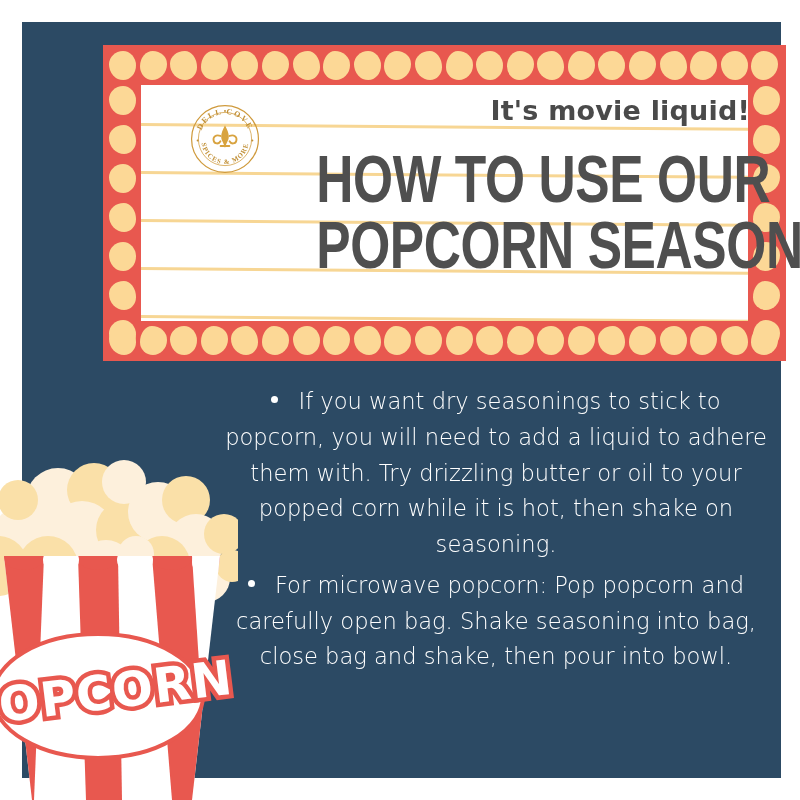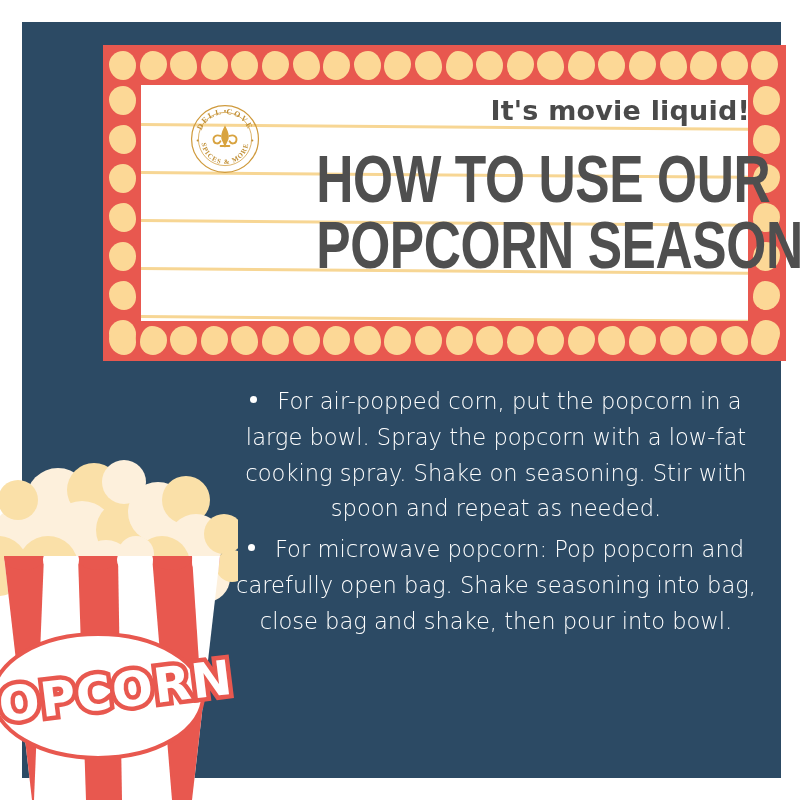--- a/index.html
+++ b/index.html
@@ -259,21 +259,21 @@
     </div>
 
     <div class="kicker">It's movie liquid!</div>
 
     <div class="headline l1">HOW TO USE OUR</div>
 
     <div class="headline l2">POPCORN SEASONINGS</div>
   </div>
 
   <ul class="body-list" id="tips-list">
-      <li><span class="dot"></span><span class="txt">For air-popped corn, put the popcorn in a large bowl. Spray the popcorn with a low-fat cooking spray. Shake on seasoning. Stir with spoon and repeat as needed.</span></li>
+      <li><span class="dot"></span><span class="txt">If you want dry seasonings to stick to popcorn, you will need to add a liquid to adhere them with. Try drizzling butter or oil to your popped corn while it is hot, then shake on seasoning.</span></li>
       <li><span class="dot"></span><span class="txt">For microwave popcorn: Pop popcorn and carefully open bag. Shake seasoning into bag, close bag and shake, then pour into bowl.</span></li>
     </ul>
 
   <div class="popcorn-art">
     <svg viewBox="0 0 252 362" width="252" height="362" aria-hidden="true">
       <defs>
         <clipPath id="bucketClip">
           <path d="M18 118 L234 118 L206 362 L46 362 Z"></path>
         </clipPath>
       </defs>

